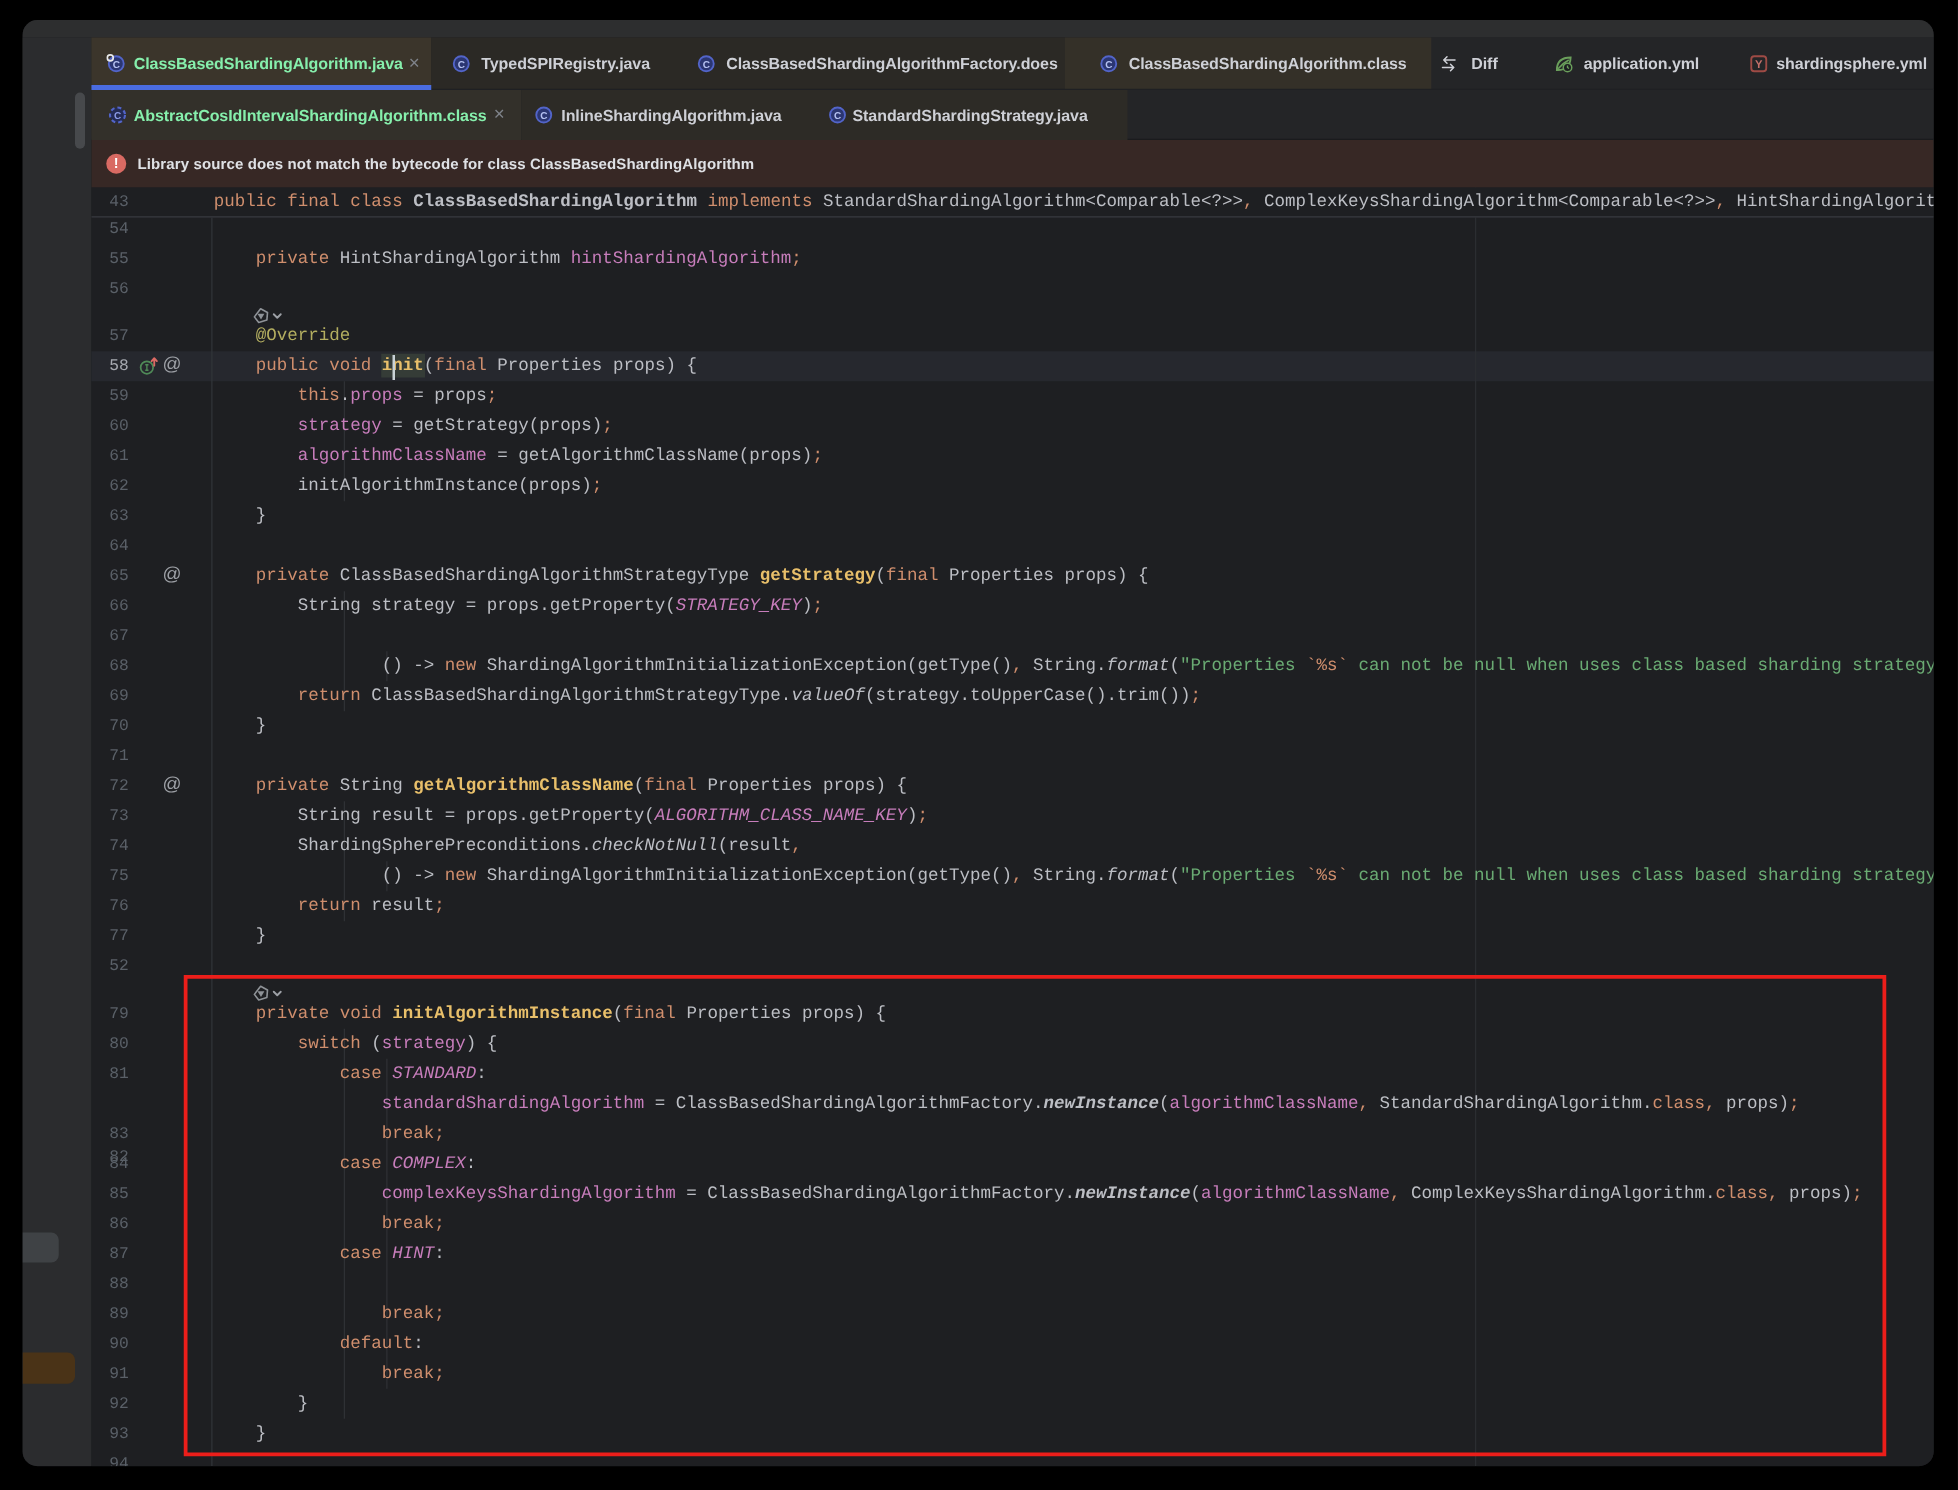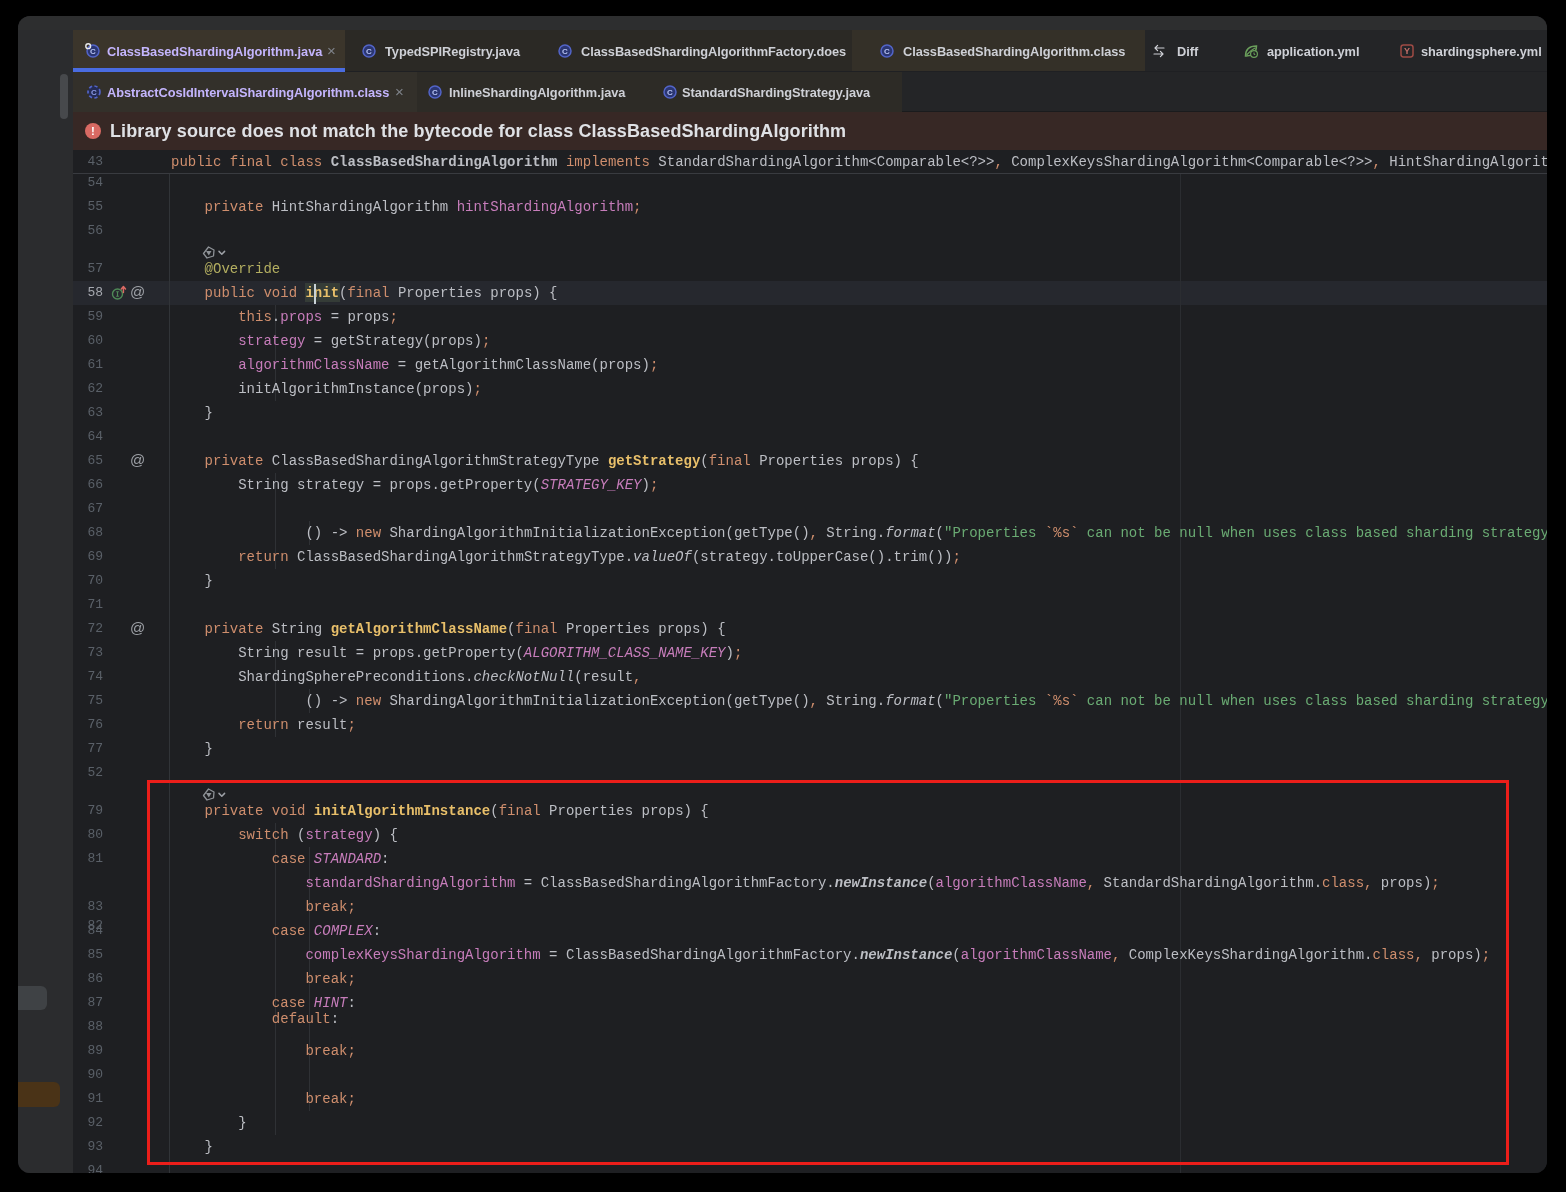--- a/index.html
+++ b/index.html
@@ -10,27 +10,27 @@
 #topband { position:absolute; left:0; top:0; width:100%; height:14px; background:#2D2E2F; }
 #strip { position:absolute; left:0; top:14px; width:55px; bottom:0; background:#2B2C2E; z-index:5; }
 #thumb { position:absolute; left:42px; top:44px; width:8px; height:45px; background:#47494C; border-radius:4px; }
 #pill { position:absolute; left:0; top:956px; width:29px; height:24px; background:#3F4245; border-radius:0 6px 6px 0; }
 #obar { position:absolute; left:0; top:1052px; width:42px; height:25px; background:#4A3317; border-radius:0 6px 6px 0; }
 #tabs1 { position:absolute; left:0; top:14px; width:100%; height:42px; background:#242527; }
 #tabs2 { position:absolute; left:0; top:56px; width:100%; height:40px; background:#242527; border-bottom:1px solid #1A1B1D; }
 .seg { position:absolute; }
 .useg { position:absolute; left:55px; width:272px; bottom:0; height:4px; background:#4A6CE0; }
 .tl { position:absolute; font-size:12.8px; font-weight:600; color:#CED0D6; white-space:nowrap; transform:translateY(-50%); letter-spacing:-0.05px; }
-.tl.sel { color:#c4b5fd; }
+.tl.sel { color:#86efac; }
 .x { position:absolute; font-size:15px; color:#7F838A; transform:translateY(-54%); }
 #editor { position:absolute; left:55px; top:96px; right:0; bottom:0; background:#1E1F22; overflow:hidden; }
 #banner { position:absolute; left:0; top:0; width:100%; height:38px; background:#372825; }
 #bic { position:absolute; left:12px; top:11px; width:16px; height:16px; border-radius:50%; background:#D96A63;
   color:#fff; font-size:11.5px; font-weight:bold; text-align:center; line-height:16px; }
-#btx { position:absolute; left:37px; top:19px; transform:translateY(-50%); font-size:18px; font-weight:600;
+#btx { position:absolute; left:37px; top:19px; transform:translateY(-50%); font-size:12px; font-weight:600;
   color:#DFE1E5; letter-spacing:0.1px; }
 #sticky { position:absolute; left:0; top:38px; width:100%; height:24px; background:#1E1F22;
   border-bottom:1px solid #393B40; }
 #code { position:absolute; left:0; top:0; width:100%; bottom:0; }
 .mono, .cl, .num { font-family:"Liberation Mono", monospace; }
 #curline { position:absolute; left:0; top:169px; width:100%; height:24px; background:#26282E; }
 .cl { position:absolute; left:98px; height:24px; line-height:24px; font-size:14px; color:#BCBEC4; white-space:pre; }
 .num { position:absolute; left:0; width:30px; text-align:right; height:24px; line-height:24px;
   font-size:13px; color:#5A6068; }
 .num.cur { color:#A6A9B0; }
@@ -201,21 +201,21 @@
 <div class="num" style="top:831px">85</div>
 <div class="cl" style="top:831px">                <i class="f">complexKeysShardingAlgorithm</i> = ClassBasedShardingAlgorithmFactory.<i class="ni">newInstance</i>(<i class="f">algorithmClassName</i><i class="k">,</i> ComplexKeysShardingAlgorithm.<i class="k">class</i><i class="k">,</i> props)<i class="k">;</i></div>
 <div class="num" style="top:855px">86</div>
 <div class="cl" style="top:855px">                <i class="k">break</i><i class="k">;</i></div>
 <div class="num" style="top:879px">87</div>
 <div class="cl" style="top:879px">            <i class="k">case</i> <i class="c">HINT</i>:</div>
 <div class="num" style="top:903px">88</div>
 <div class="num" style="top:927px">89</div>
 <div class="cl" style="top:927px">                <i class="k">break</i><i class="k">;</i></div>
 <div class="num" style="top:951px">90</div>
-<div class="cl" style="top:895px">            <i class="k">default</i>:</div>
+<div class="cl" style="top:951px">            <i class="k">default</i>:</div>
 <div class="num" style="top:975px">91</div>
 <div class="cl" style="top:975px">                <i class="k">break</i><i class="k">;</i></div>
 <div class="num" style="top:999px">92</div>
 <div class="cl" style="top:999px">        }</div>
 <div class="num" style="top:1023px">93</div>
 <div class="cl" style="top:1023px">    }</div>
 <div class="num" style="top:1047px">94</div>
       <svg class="abs" style="left:129px;top:134px" width="26" height="14" viewBox="0 0 26 14">
           <g fill="none" stroke="#8E9297" stroke-width="1.3" stroke-linejoin="round">
             <path d="M6.5 1 L12 4 L11.5 10 L5 12 L1.5 7.5 Z"></path>

